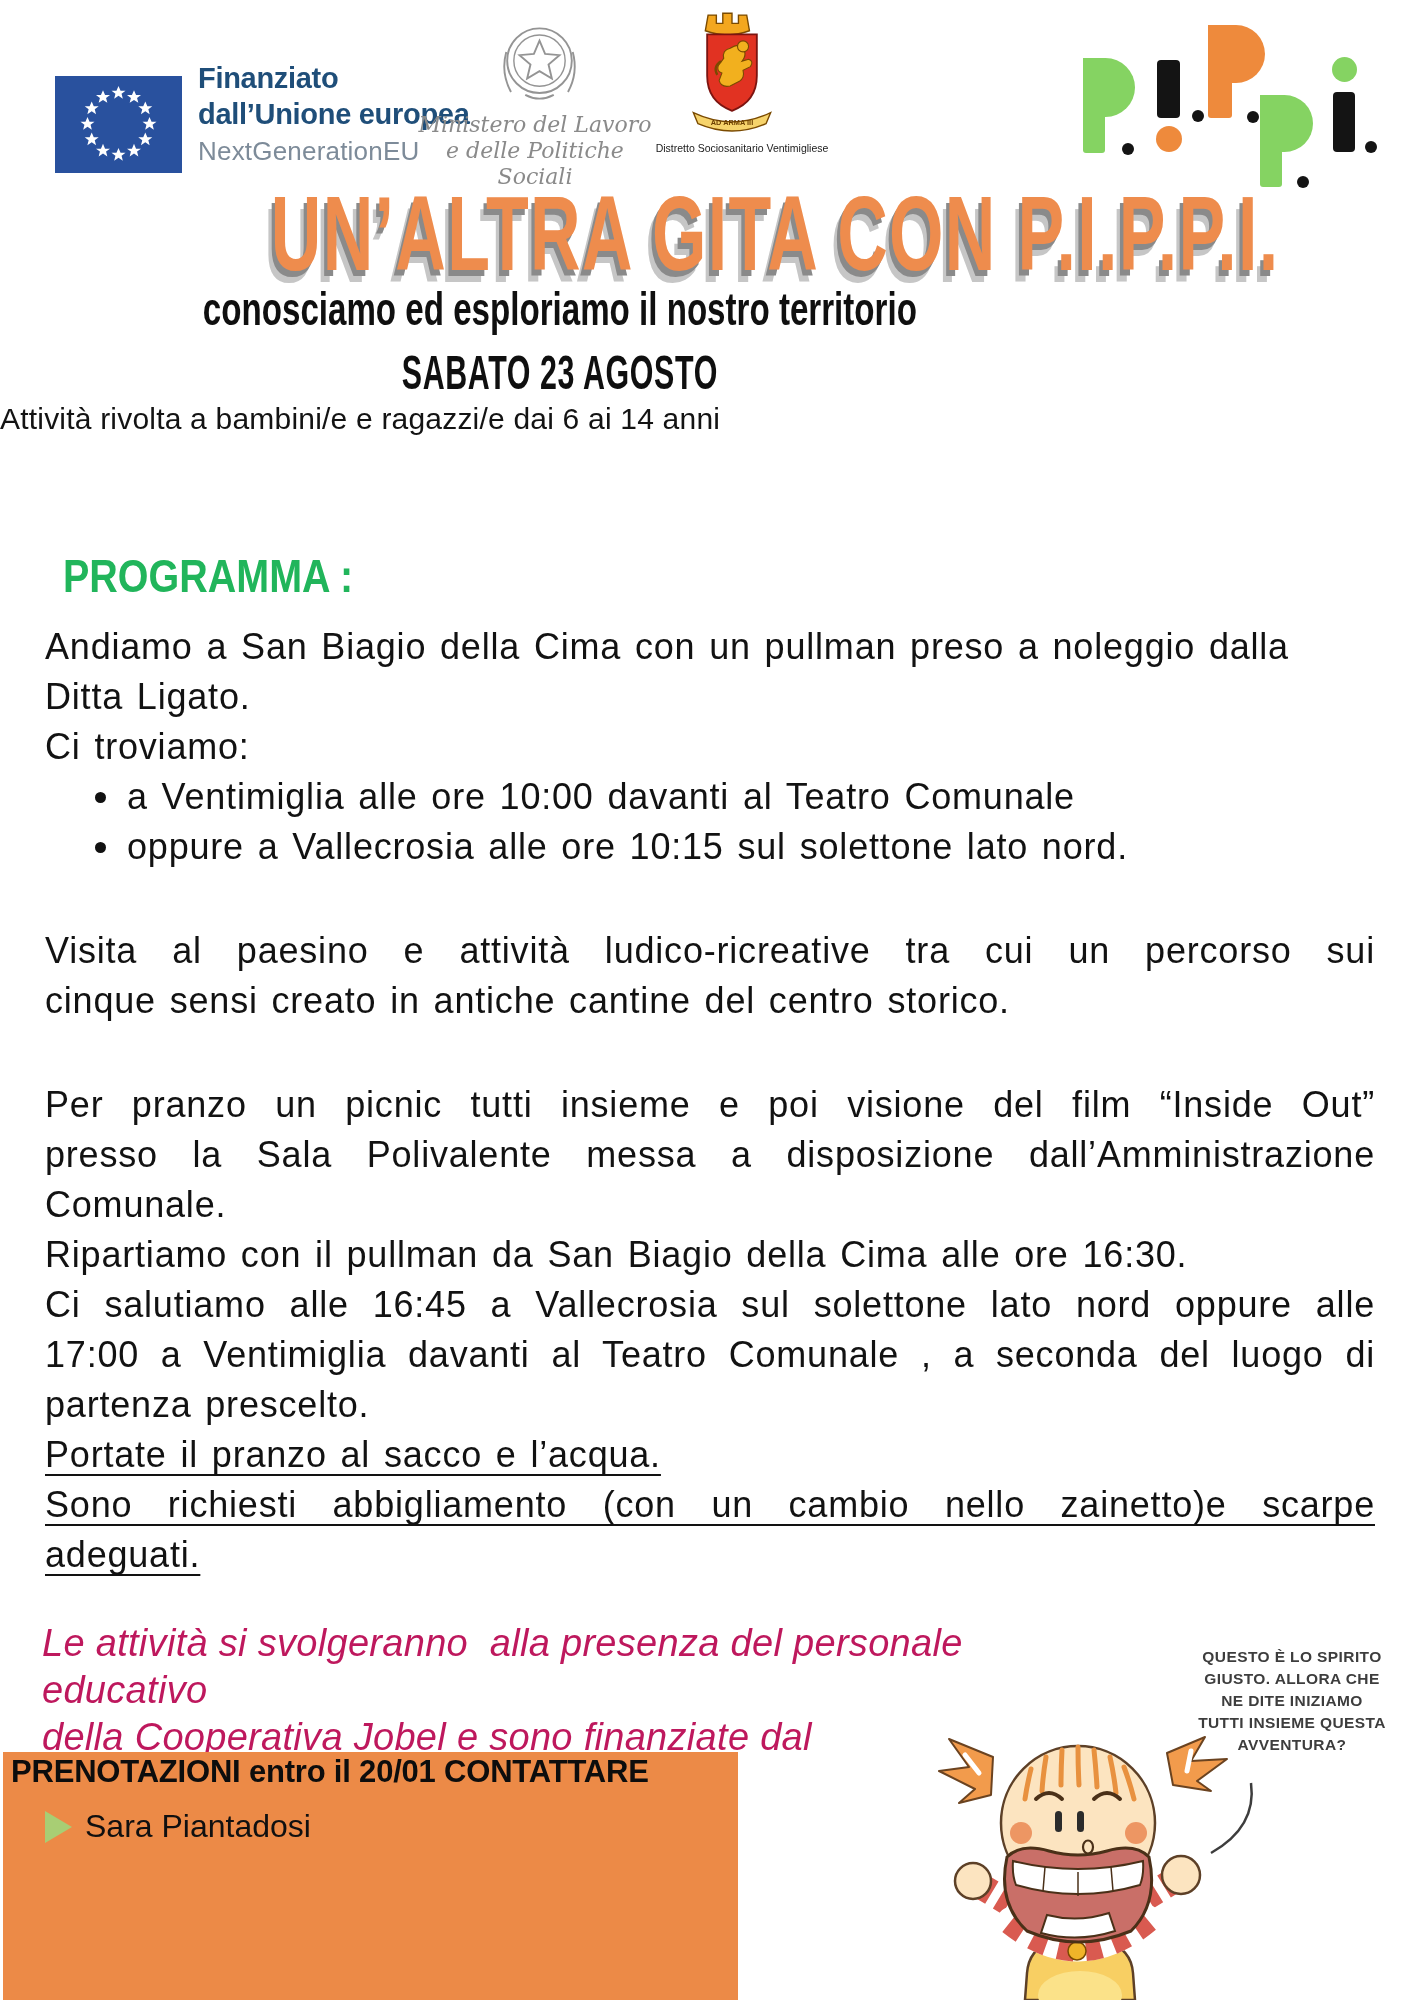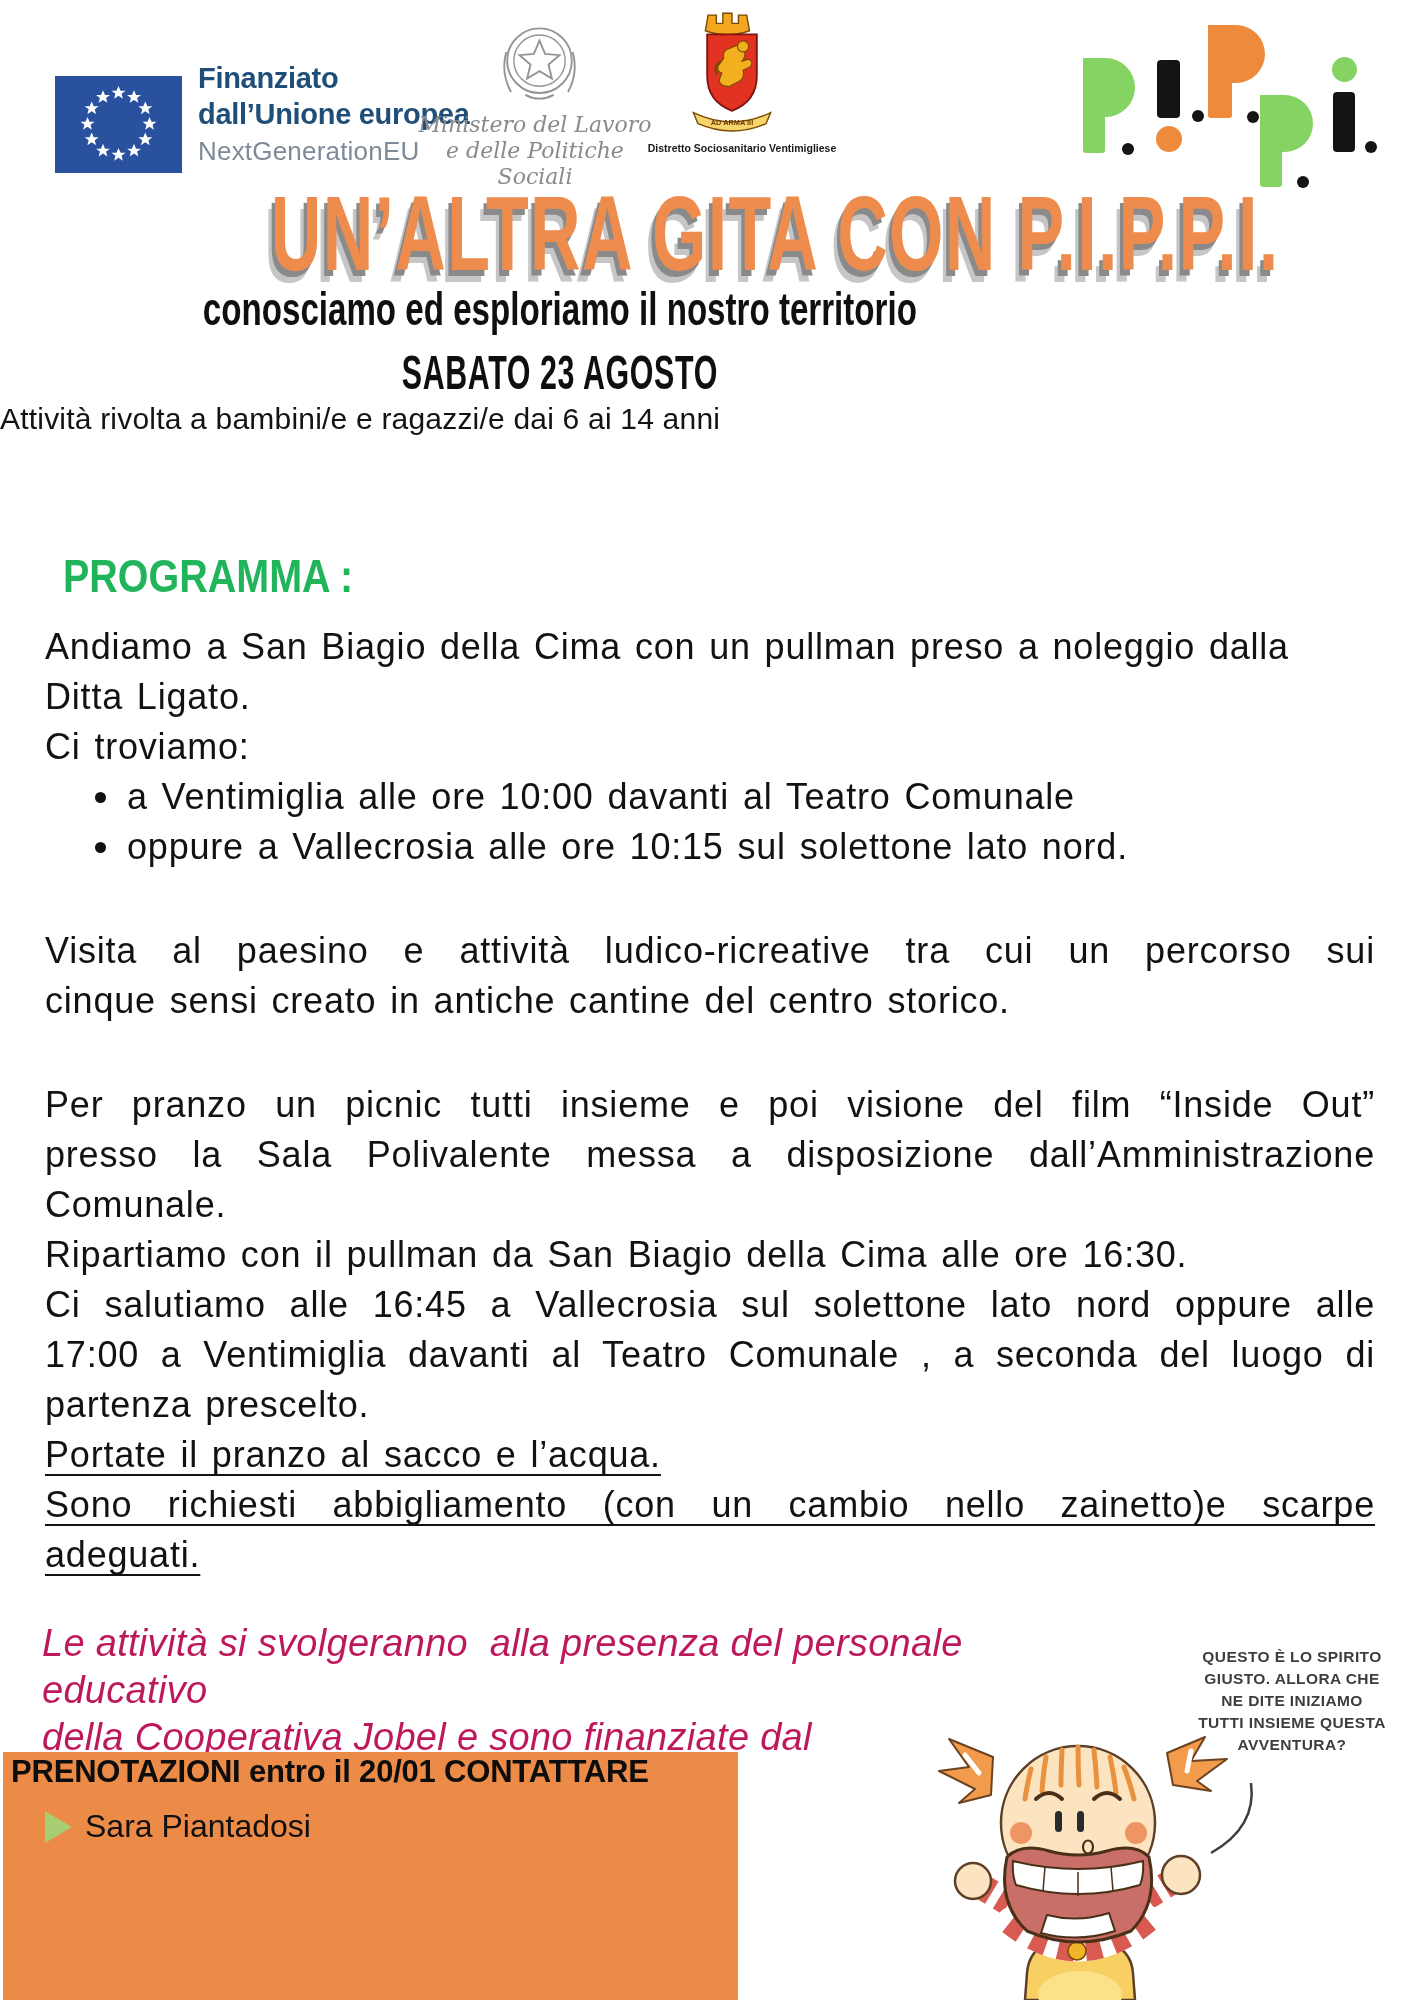--- a/index.html
+++ b/index.html
@@ -12,21 +12,21 @@
   .eu-text .l1, .eu-text .l2 { font-weight:bold; font-size:29px; line-height:36px; letter-spacing:-0.3px; }
   .eu-text .l3 { font-size:26px; line-height:38px; color:#7D8B99; letter-spacing:0.2px; }
 
   .min-emblem { position:absolute; left:487px; top:16px; }
   .min-label { position:absolute; left:410px; top:112px; width:250px; text-align:center;
                font-family:"DejaVu Serif", serif; font-style:italic; color:#8a8a8a;
                font-size:22px; line-height:26px; }
 
   .crest { position:absolute; left:686px; top:8px; }
   .distretto-caption { position:absolute; left:627px; top:142px; width:230px; text-align:center;
-               font-size:10.5px; font-weight:bold; color:#1a1a1a; white-space:nowrap; }
+               font-size:10.5px; font-weight:normal; color:#1a1a1a; white-space:nowrap; }
 
   
   .pippi { position:absolute; left:1083px; top:25px; width:295px; height:165px; }
   .pp { position:absolute; }
   .pp .stem { position:absolute; left:0; top:0; width:42%; height:100%; background:currentColor; border-radius:3px; }
   .pp .bowl { position:absolute; left:0; top:0; width:100%; height:62%; background:currentColor; border-radius:0 999px 999px 0; }
   .ibar { position:absolute; background:#141414; border-radius:4px; }
   .ldot { position:absolute; border-radius:50%; background:#141414; }
 
   

